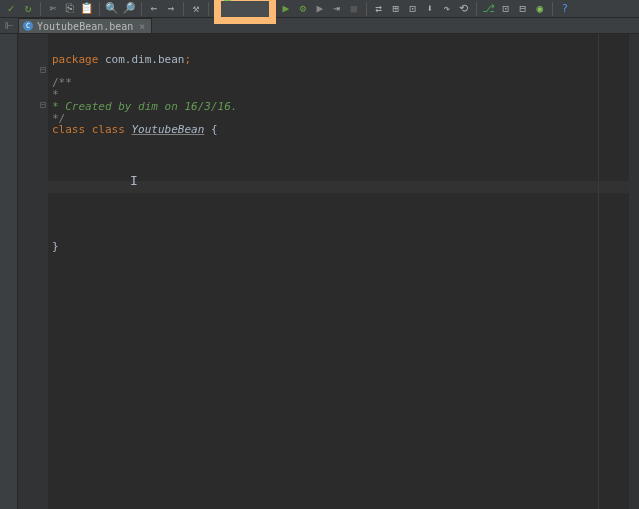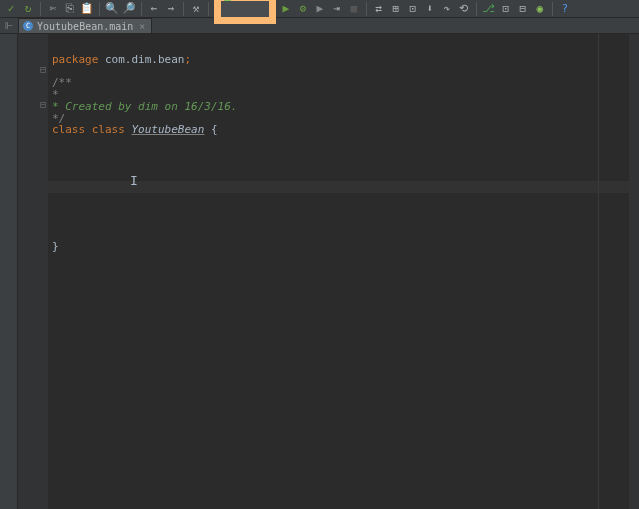--- a/index.html
+++ b/index.html
@@ -223,21 +223,21 @@
   <span class="toolbar-icon">⊟</span>
   <span class="toolbar-icon" style="color:#88c159">◉</span>
   <span class="toolbar-sep"></span>
   <span class="toolbar-icon" style="color:#5394ec">?</span>
 </div>
 
 <div class="tab-bar">
   <div class="left-gutter-btn">⊩</div>
   <div class="file-tab">
     <span class="file-tab-icon">C</span>
-    <span>YoutubeBean.main</span>
+    <span>YoutubeBean.bean</span>
     <span class="tab-close">×</span>
   </div>
 </div>
 
 <div class="editor-container">
   <div class="side-margin"></div>
   <div class="editor-area">
     <div class="gutter">
       <span class="gutter-mark" style="top:30px">⊟</span>
       <span class="gutter-mark" style="top:65px">⊟</span>

